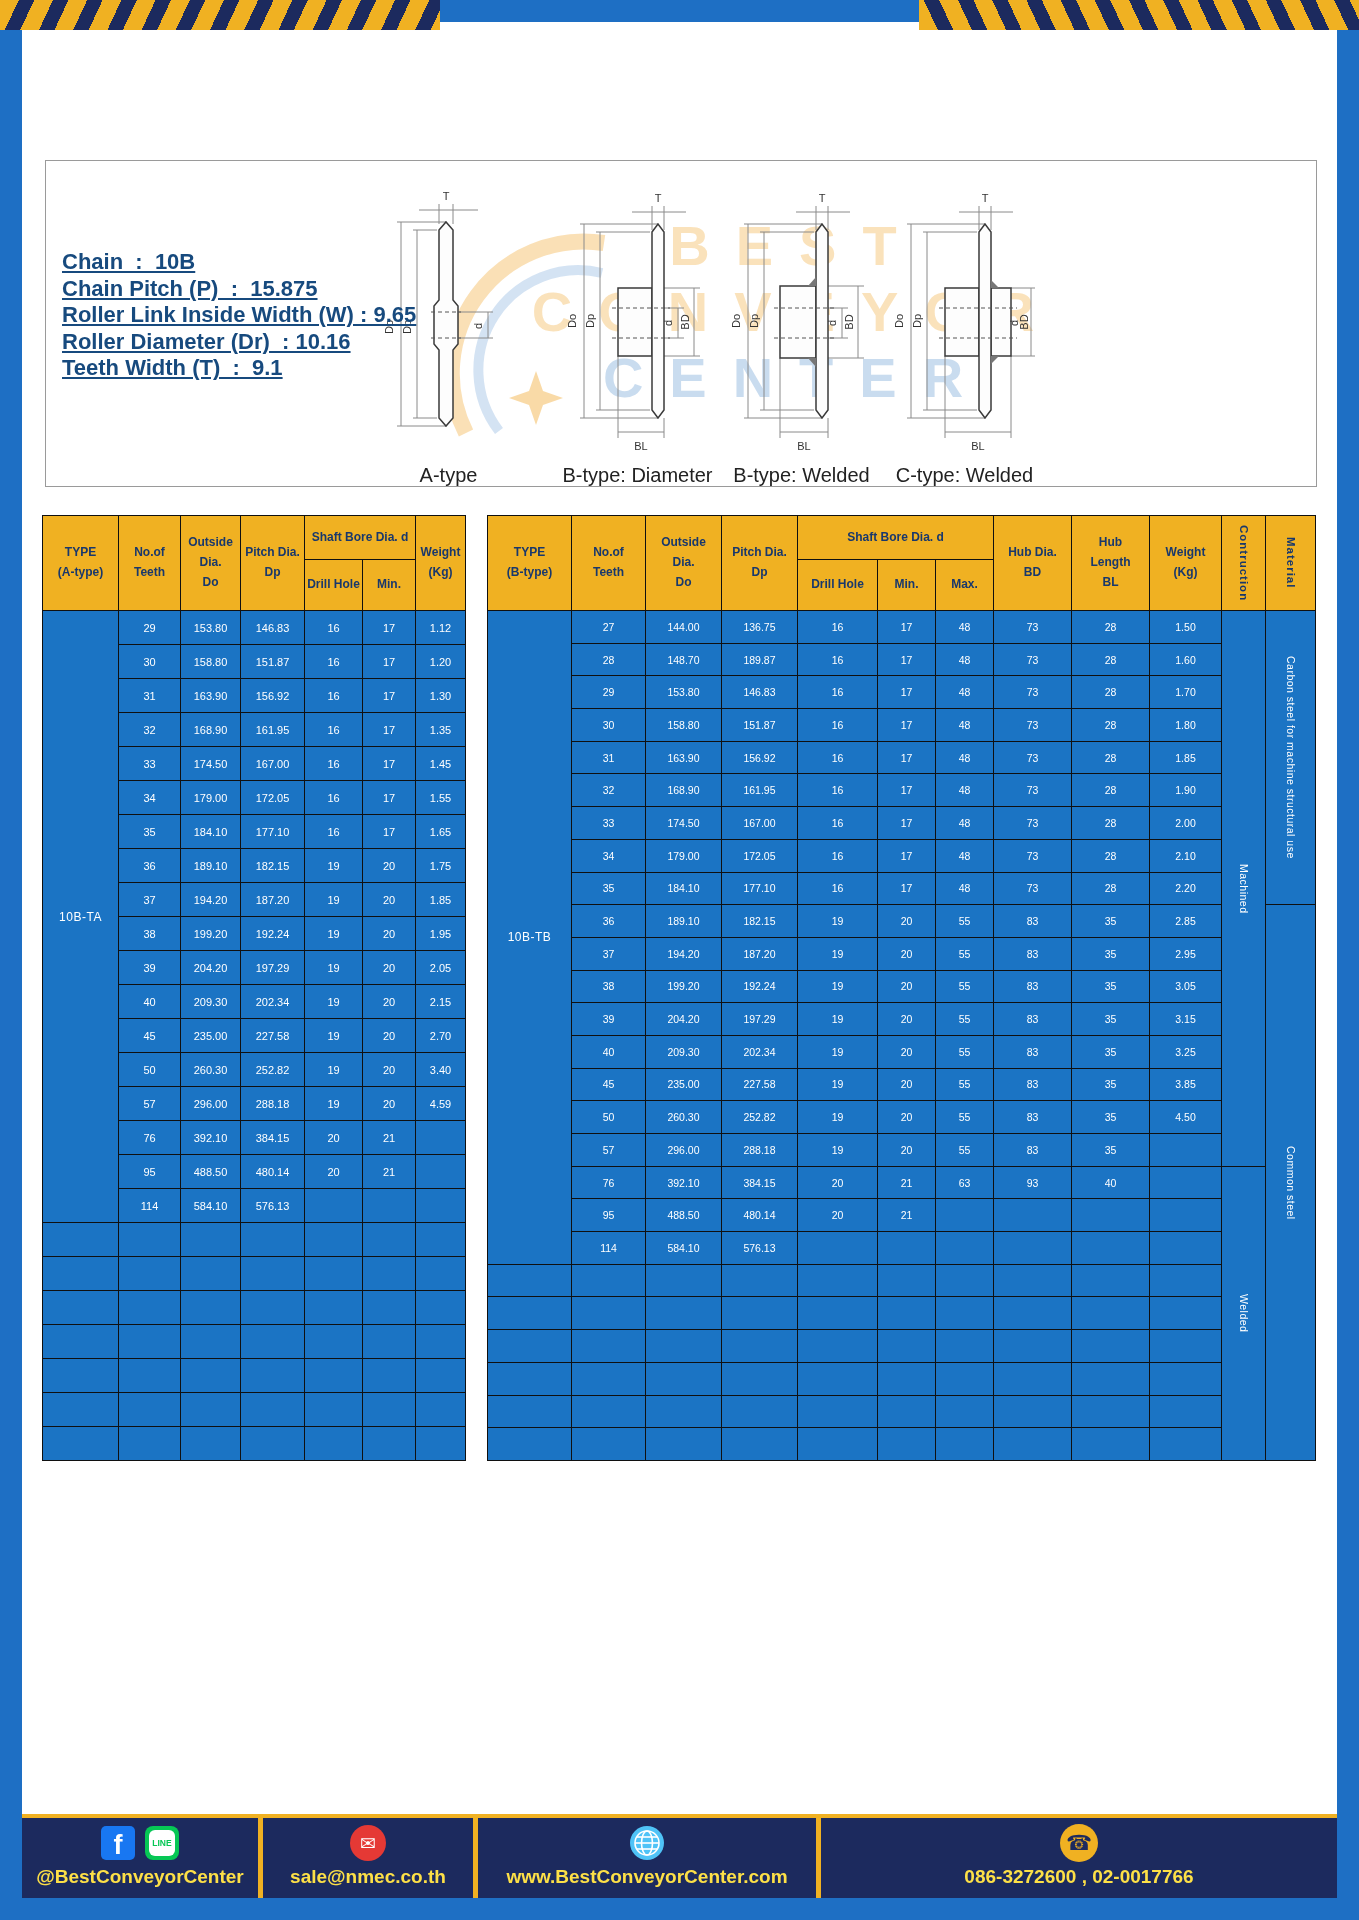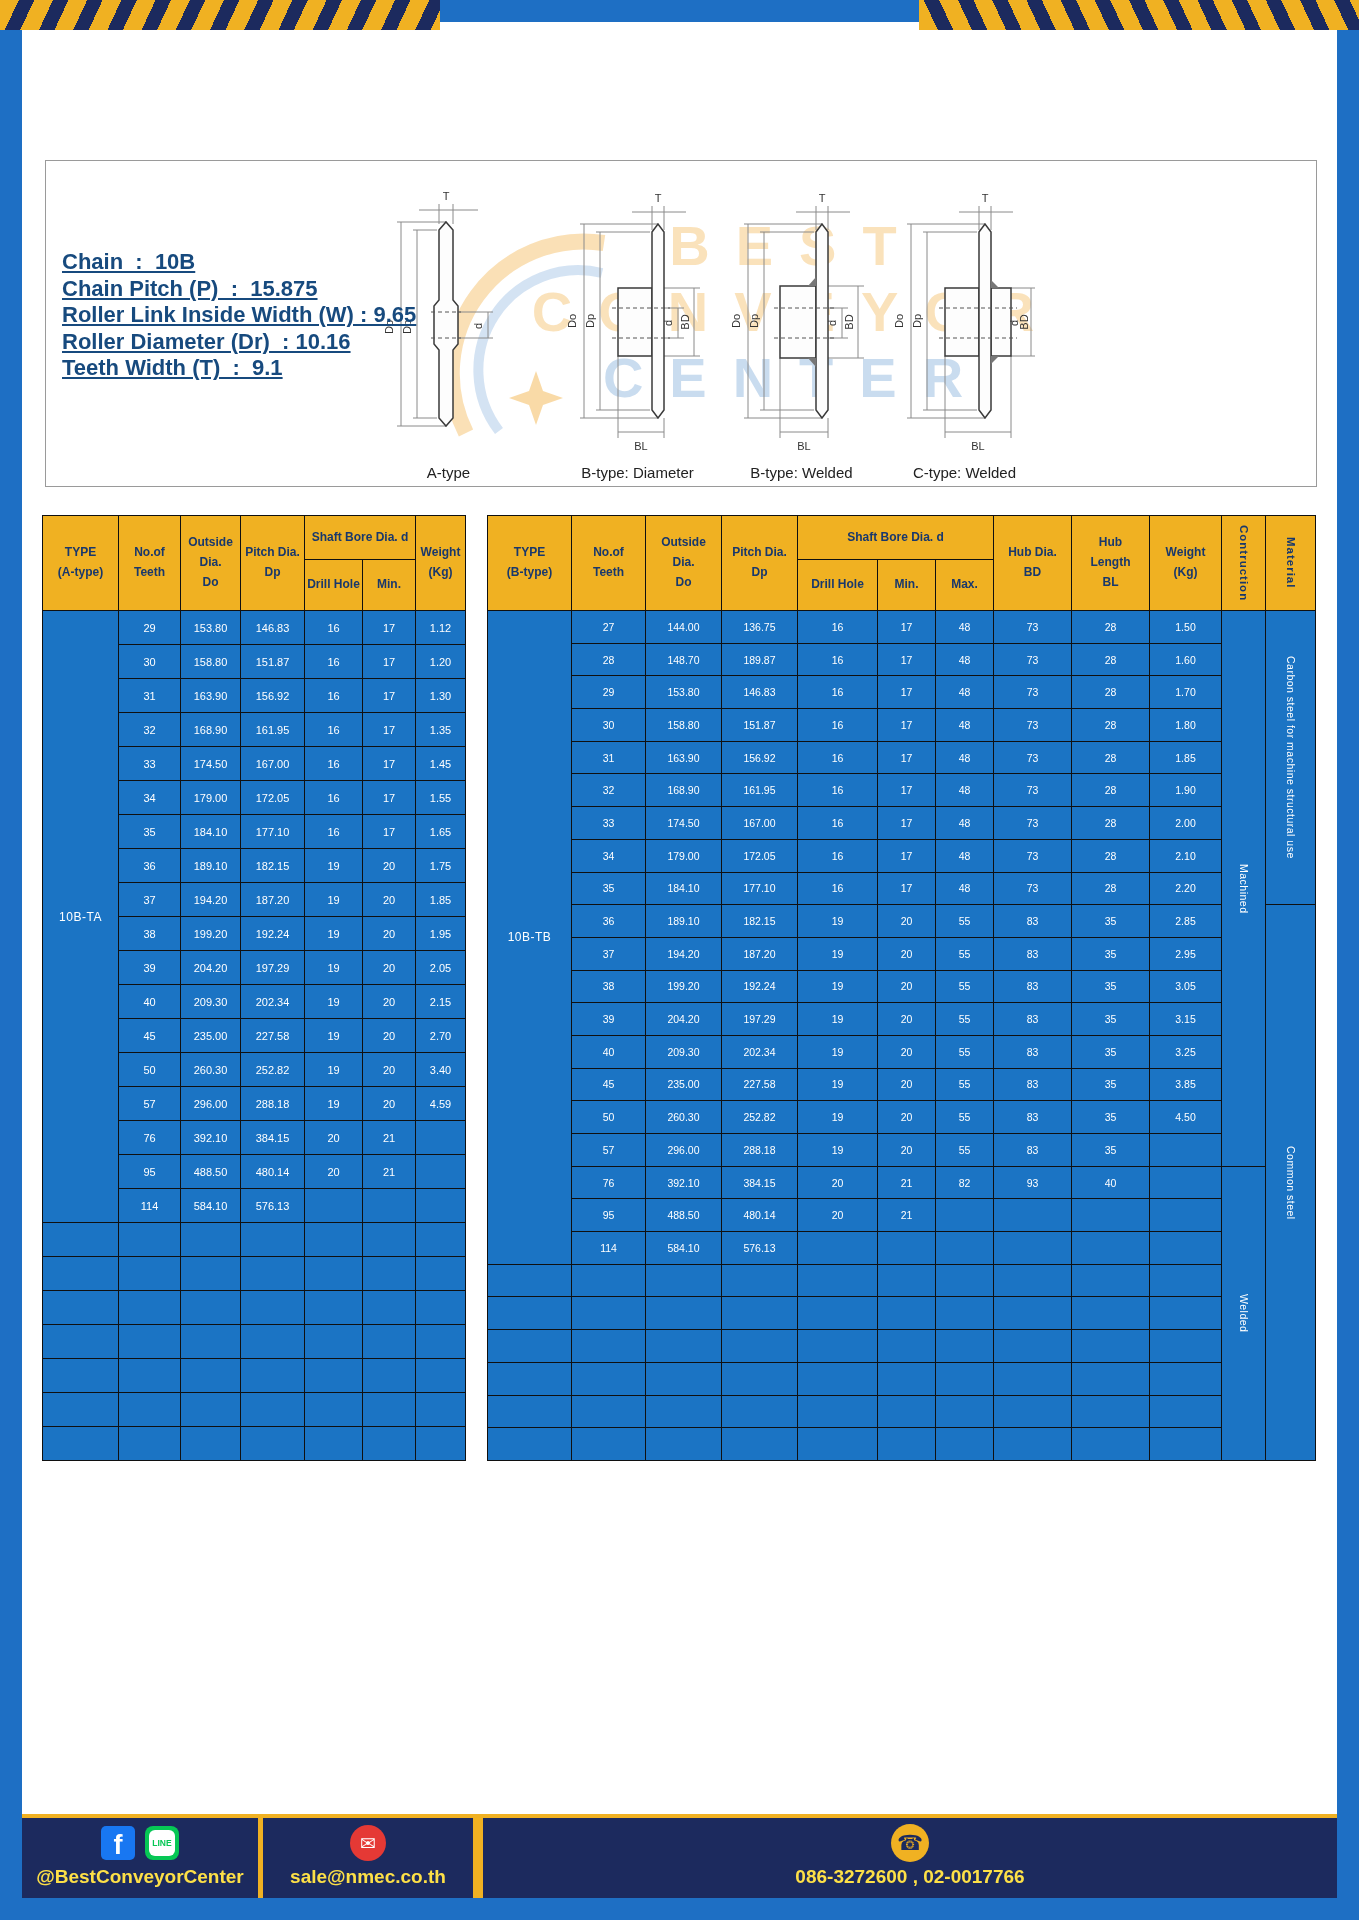--- a/index.html
+++ b/index.html
@@ -33,21 +33,21 @@
   .spec-text{position:absolute;left:16px;top:88px;z-index:2;}
   .spec-text .line{font-size:22px;font-weight:bold;color:#174a7e;line-height:26.5px;white-space:pre;text-decoration:underline;}
 
   .watermark{position:absolute;left:470px;top:52px;width:560px;z-index:0;text-align:center;font-weight:bold;pointer-events:none;}
   .wm-line{font-size:56px;letter-spacing:26px;line-height:66px;color:rgba(244,187,94,0.42);white-space:nowrap;}
   .wm-line.blue{color:rgba(148,185,224,0.5);}
   .swoosh{position:absolute;left:398px;top:60px;z-index:0;}
 
   .diagram{position:absolute;top:25px;width:155px;z-index:1;}
   .diagram.d1{left:325px;} .diagram.d2{left:514px;} .diagram.d3{left:678px;} .diagram.d4{left:841px;}
-  .diagram .caption{font-size:15px;color:#222;text-align:center;margin-top:2px;}
+  .diagram .caption{font-size:20px;color:#222;text-align:center;margin-top:2px;}
   .diag line{stroke:#8a8a8a;stroke-width:1;}
   .diag line.dash{stroke:#555;stroke-dasharray:4 3;}
   .diag path.solid,.diag rect.solid{fill:#fdfdfd;stroke:#3a3a3a;stroke-width:1.5;}
   .diag path.weld{fill:#777;stroke:none;}
   .diag text{font-size:11px;fill:#333;font-family:"Liberation Sans",sans-serif;}
 
   
   table.spec{border-collapse:collapse;table-layout:fixed;position:absolute;top:493px;}
   table.spec.ta{left:20px;width:423px;}
   table.spec.tb{left:465px;width:828px;}
@@ -755,21 +755,21 @@
           <td>83</td>
           <td>35</td>
           <td></td>
         </tr>
         <tr>
           <td>76</td>
           <td>392.10</td>
           <td>384.15</td>
           <td>20</td>
           <td>21</td>
-          <td>82</td>
+          <td>63</td>
           <td>93</td>
           <td>40</td>
           <td></td>
           <td class="vert-cell" rowspan="9">Welded</td>
         </tr>
         <tr>
           <td>95</td>
           <td>488.50</td>
           <td>480.14</td>
           <td>20</td>
@@ -880,20 +880,33 @@
     <div class="fdiv"></div>
     <div class="fsec s2">
       <div class="ficons">
           <div class="mail-icon">
             <span>✉</span>
           </div>
         </div>
       <div class="flabel">sale@nmec.co.th</div>
     </div>
     <div class="fdiv"></div>
+    <div class="fsec s3">
+      <div class="ficons">
+        <svg width="36" height="36" viewBox="0 0 36 36">
+          <circle cx="18" cy="18" r="17" fill="#4fc3f7"></circle>
+          <circle cx="18" cy="18" r="12" fill="none" stroke="#fff" stroke-width="1.6"></circle>
+          <ellipse cx="18" cy="18" rx="5.5" ry="12" fill="none" stroke="#fff" stroke-width="1.6"></ellipse>
+          <line x1="6" y1="18" x2="30" y2="18" stroke="#fff" stroke-width="1.6"></line>
+          <line x1="8" y1="12" x2="28" y2="12" stroke="#fff" stroke-width="1.6"></line>
+          <line x1="8" y1="24" x2="28" y2="24" stroke="#fff" stroke-width="1.6"></line>
+        </svg>
+      </div>
+      <div class="flabel">www.BestConveyorCenter.com</div>
+    </div>
     <div class="fdiv"></div>
     <div class="fsec s4">
       <div class="ficons">
           <div class="phone-icon">
             <span>☎</span>
           </div>
         </div>
       <div class="flabel">086-3272600 , 02-0017766</div>
     </div>
   </div>

